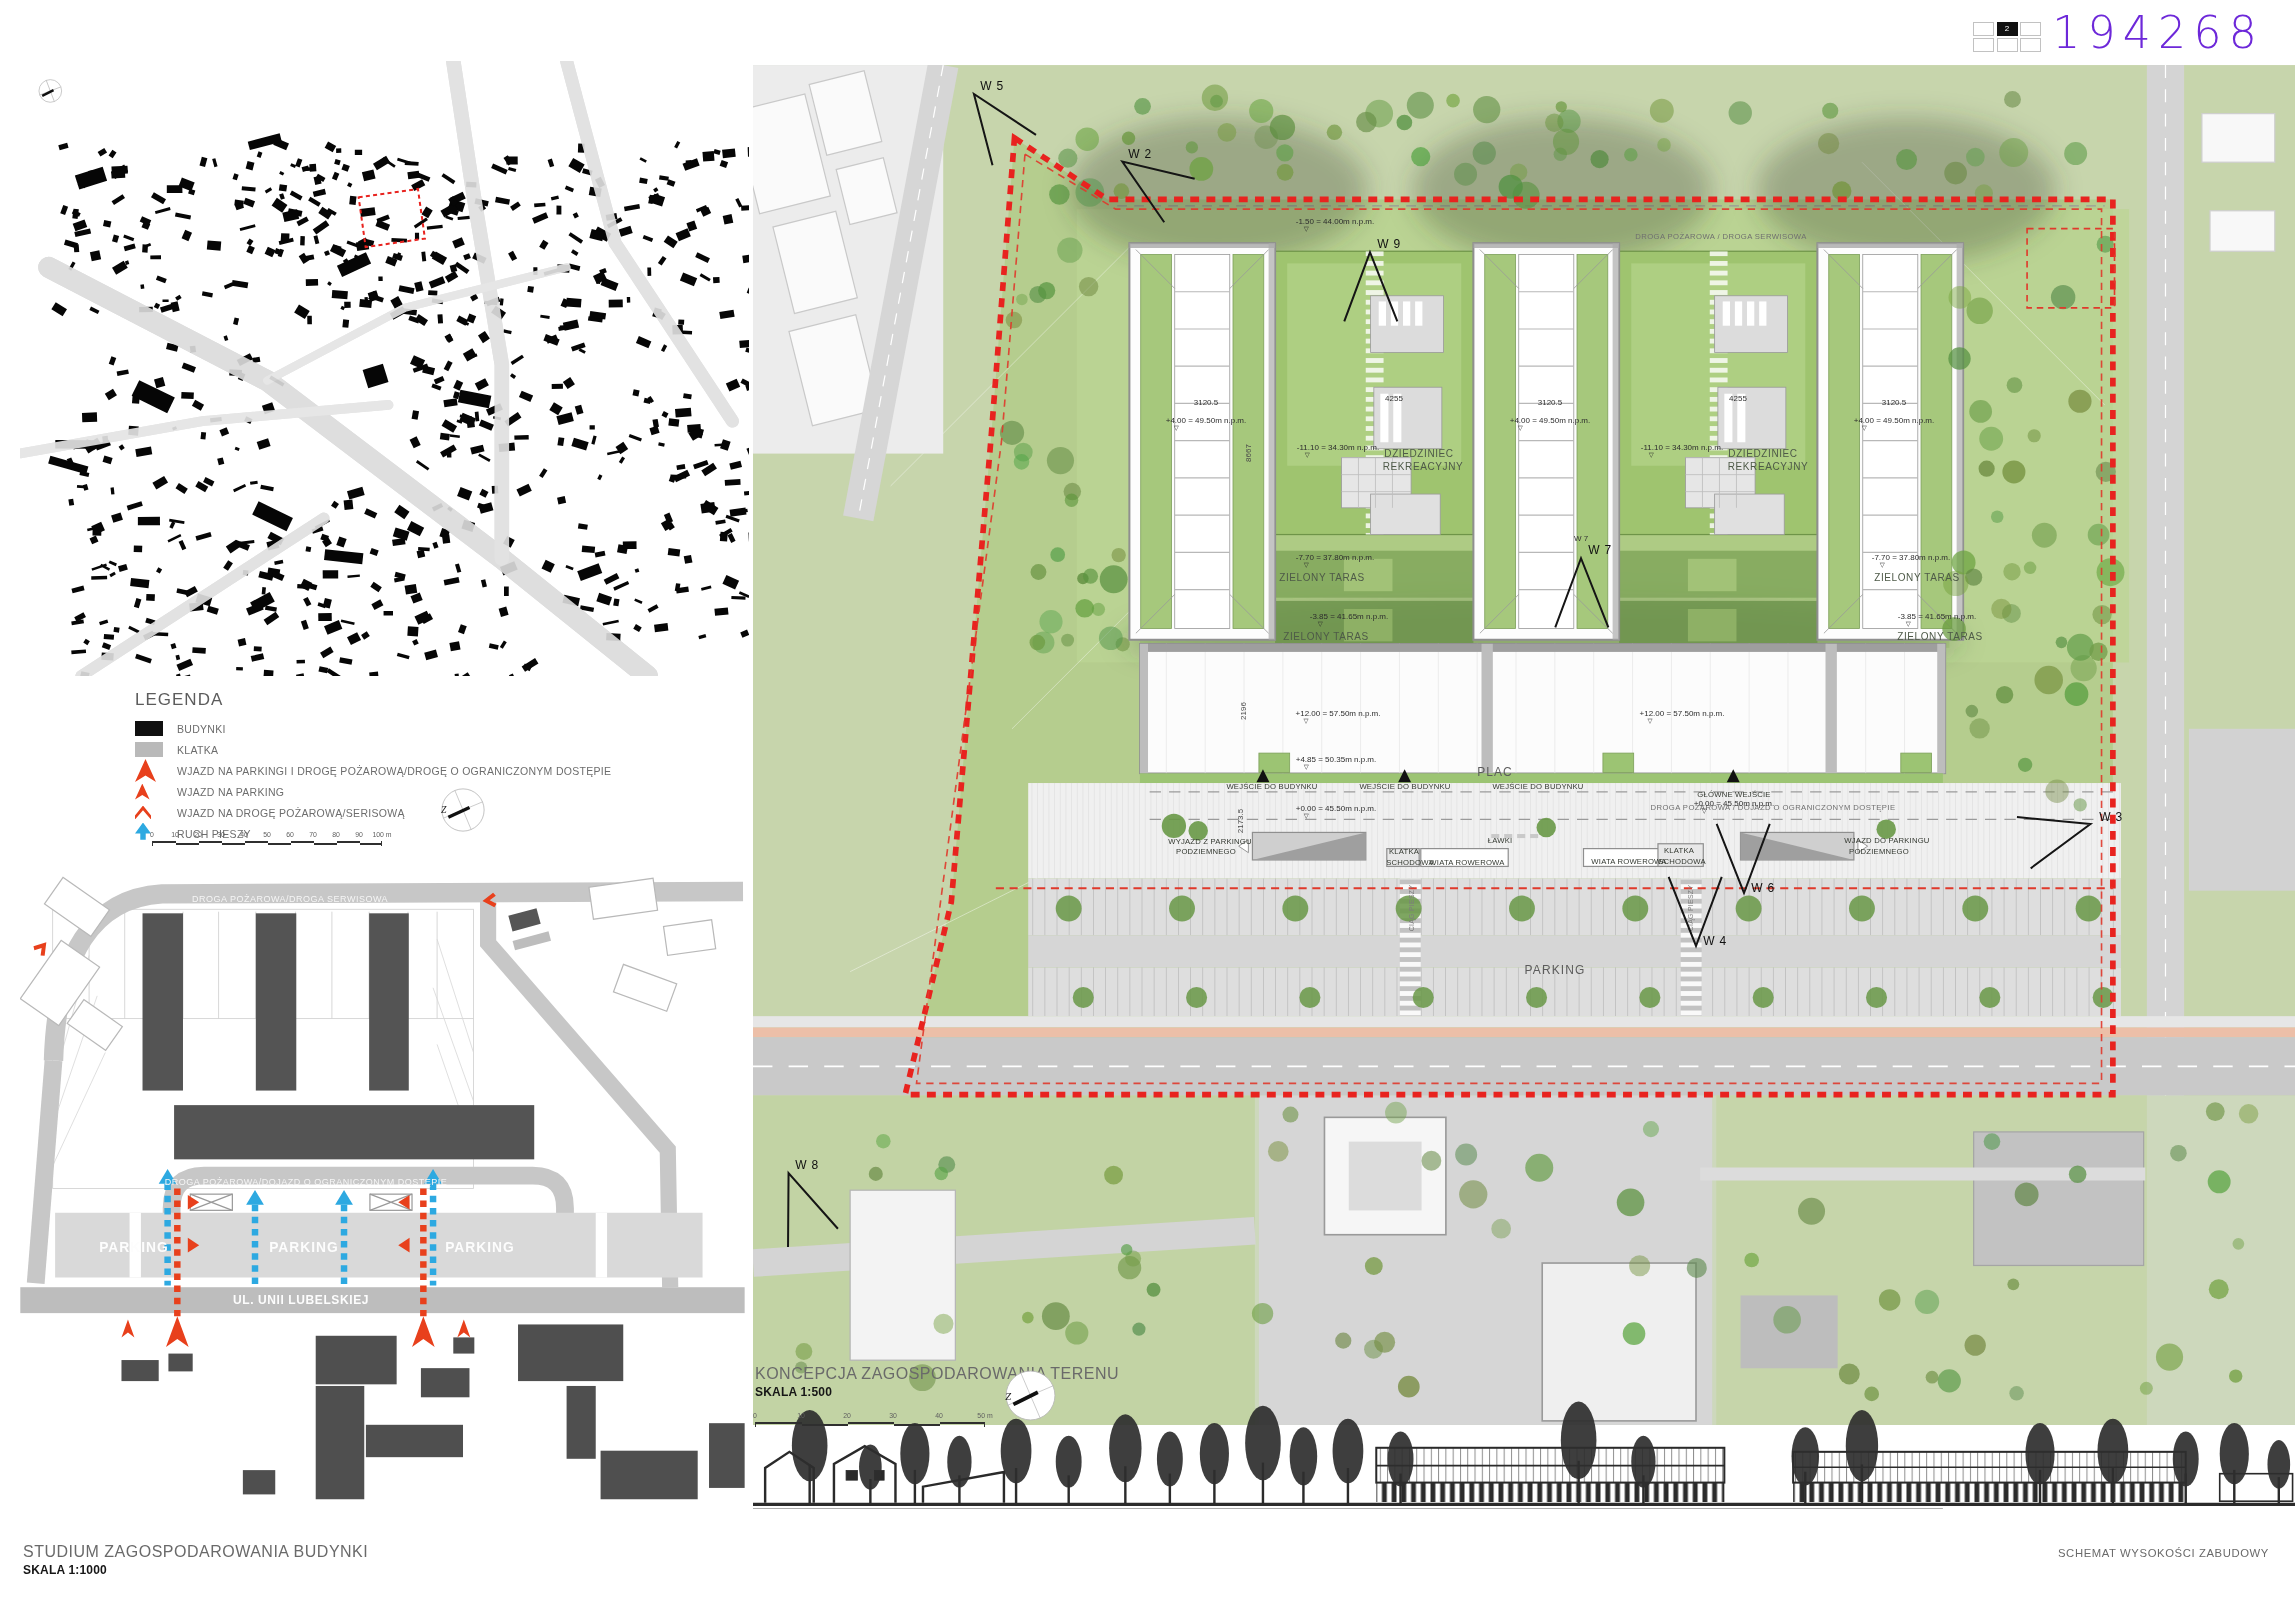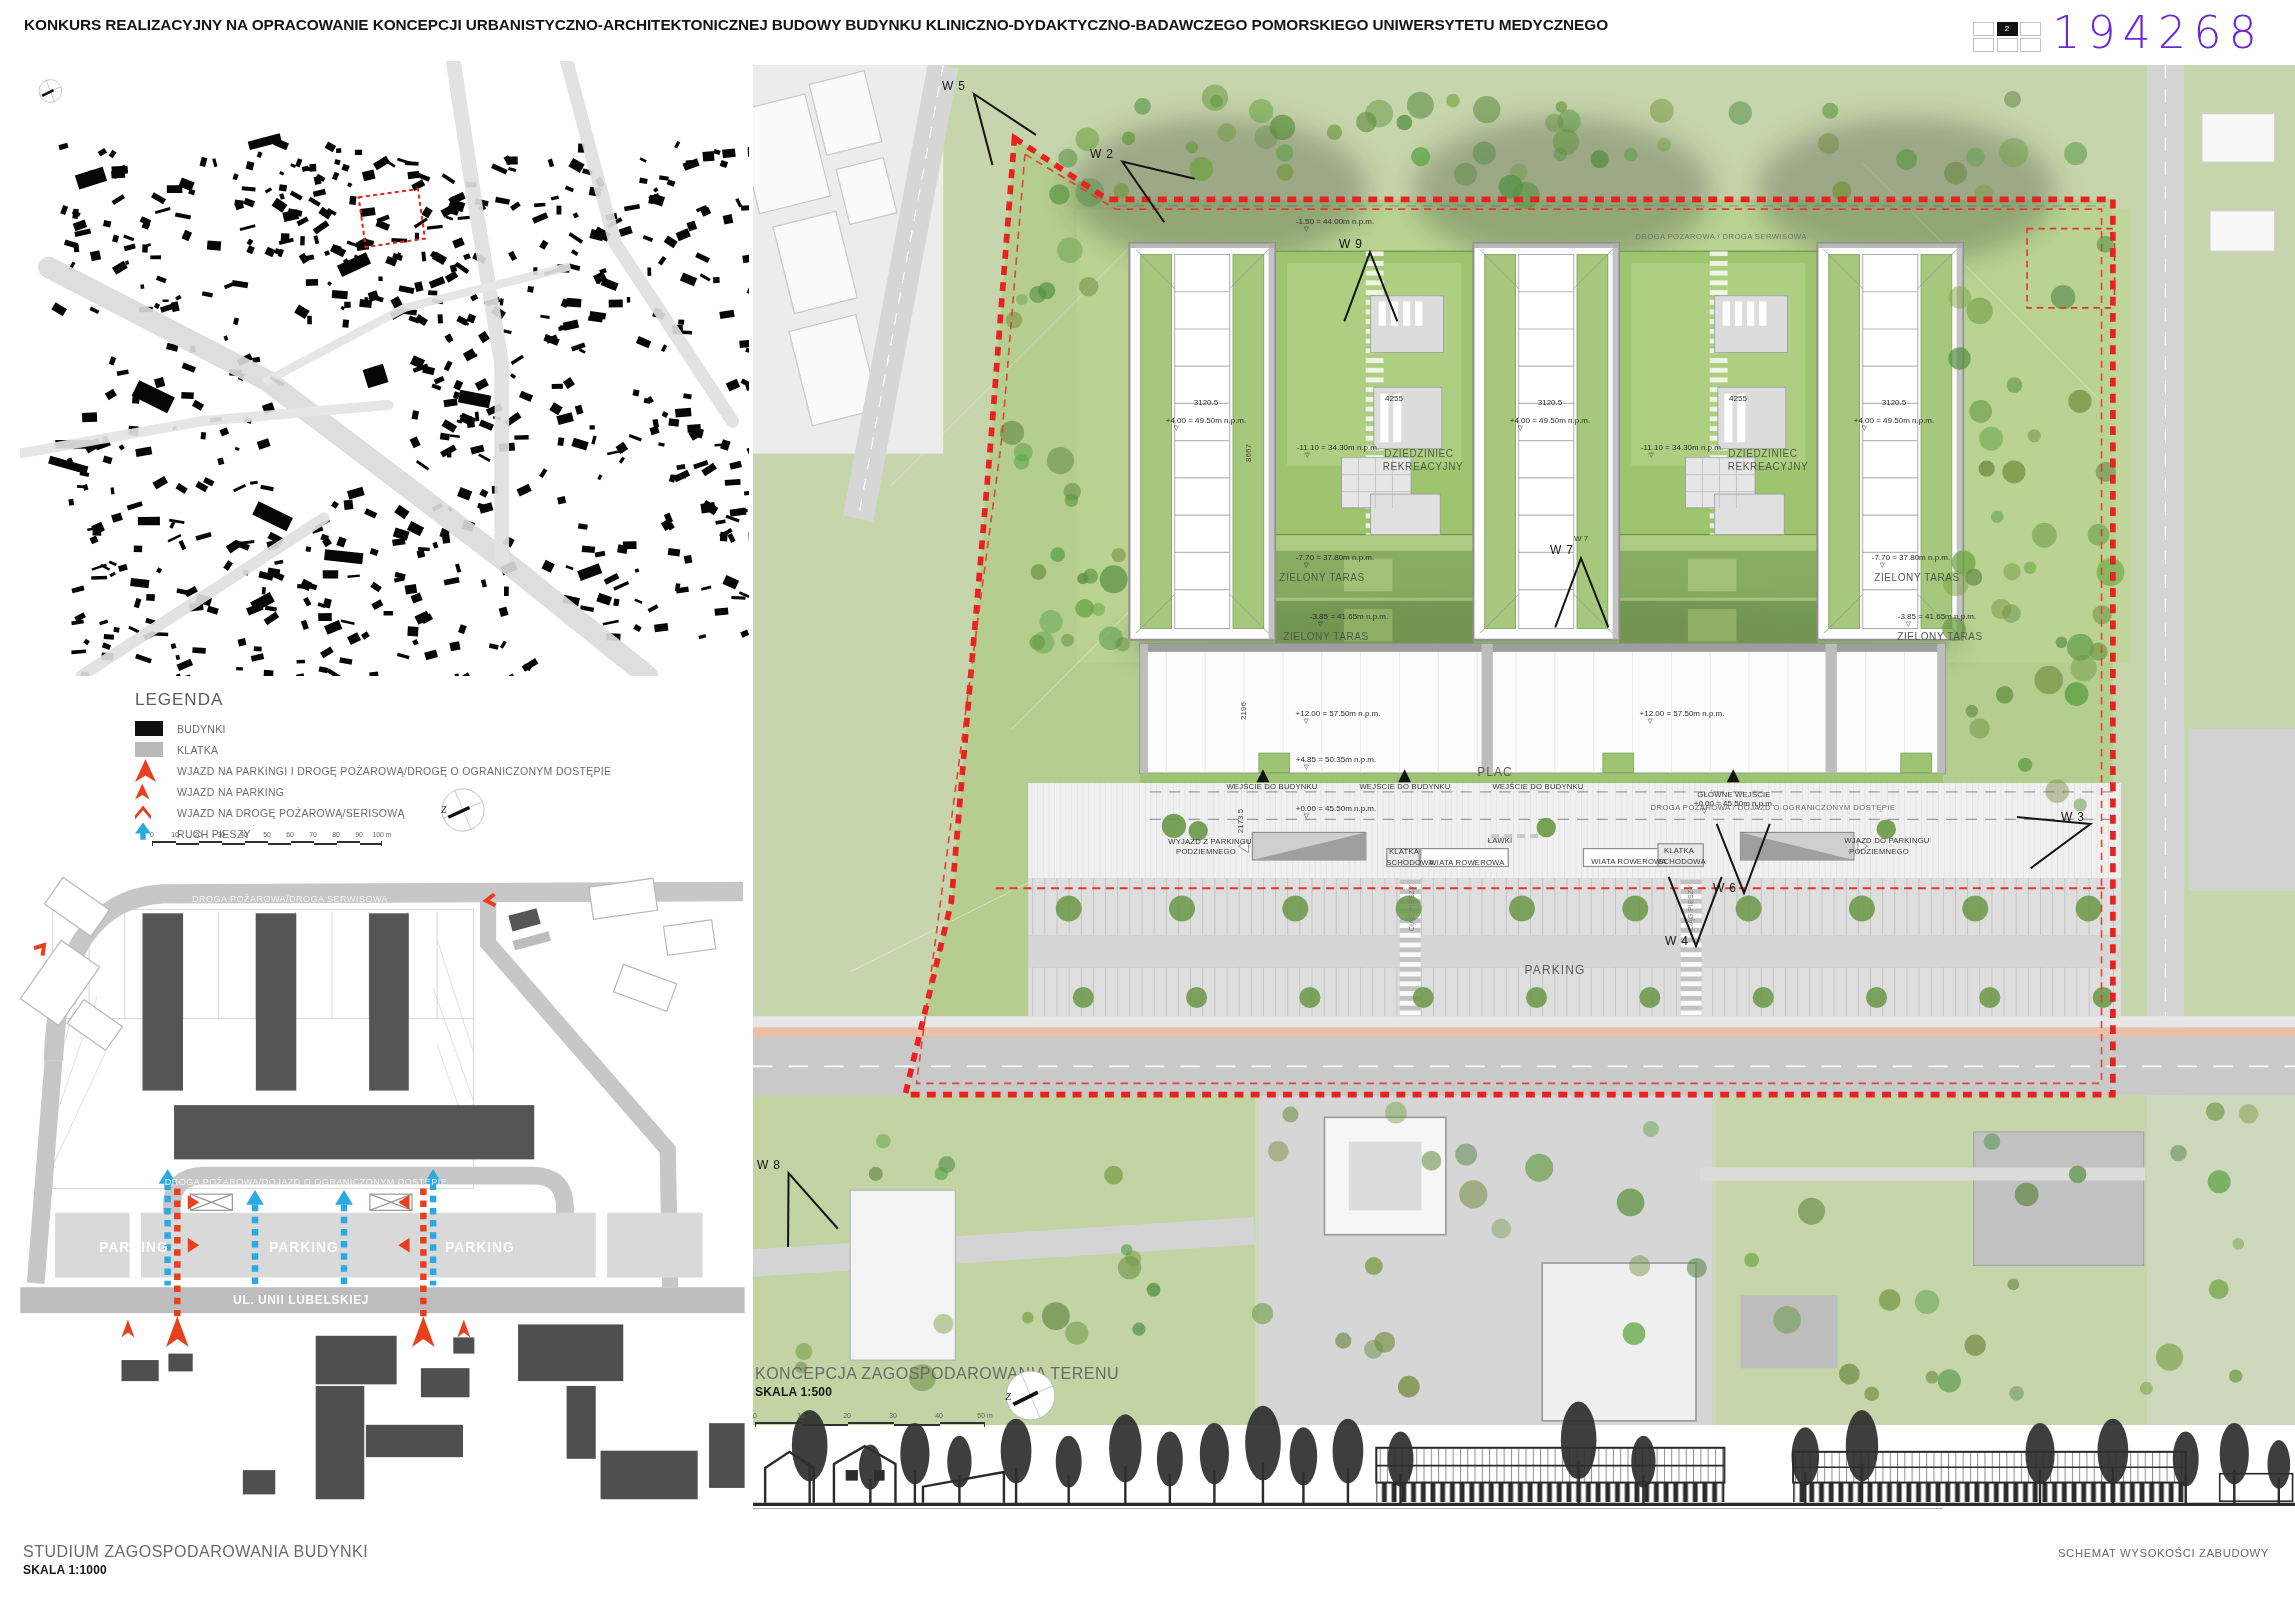--- a/index.html
+++ b/index.html
@@ -57,31 +57,30 @@
   .anno.vdim{font-size:8px;color:#4a4a4a;}
   .anno.vdim2{font-size:6.9px;color:#7d7d7d;letter-spacing:0.3px;}
   .anno.place{font-size:10px;color:#4e5a48;letter-spacing:0.6px;}
   .anno.placeBig{font-size:12px;color:#5c5c5c;letter-spacing:1.1px;}
   .anno.place2{font-size:7.7px;color:#333830;letter-spacing:0.2px;}
   .anno.roadlab{font-size:7.7px;color:#6f6f6f;letter-spacing:0.4px;}
   .anno.studyRoad{font-size:9px;color:#f6f6f6;letter-spacing:0.5px;text-align:right;}
   .anno.parkingLab{font-size:13.8px;font-weight:bold;color:#fdfdfd;letter-spacing:1px;}
   .anno.streetLab{font-size:12px;font-weight:bold;color:#fdfdfd;letter-spacing:0.6px;}
   
-  .vm{position:absolute;transform:translate(-50%,-8px);display:flex;flex-direction:column;align-items:flex-start;}
+  .vm{position:absolute;transform:translate(-50%,-8px);display:flex;flex-direction:column;align-items:flex-end;}
   .vm-label{font-size:12px;color:#101010;letter-spacing:0.8px;font-weight:500;}
   .vm-cone{transform-origin:31px 1.6px;margin-top:-1.6px;}
 </style>
 </head>
 <body>
 
 <div id="board">
 
   <div id="header">
-    <div class="hline">KONKURS REALIZACYJNY NA OPRACOWANIE KONCEPCJI URBANISTYCZNO-ARCHITEKTONICZNEJ BUDOWY BUDYNKU KLINICZNO-DYDAKTYCZNO-BADAWCZEGO POMORSKIEGO UNIWERSYTETU MEDYCZNEGO</div>
   </div>
 
   <div id="entry">
     <div id="sheet-grid">
         <div class="cell"></div>
         <div class="cell filled">2</div>
         <div class="cell"></div>
         <div class="cell"></div>
         <div class="cell"></div>
         <div class="cell"></div>

